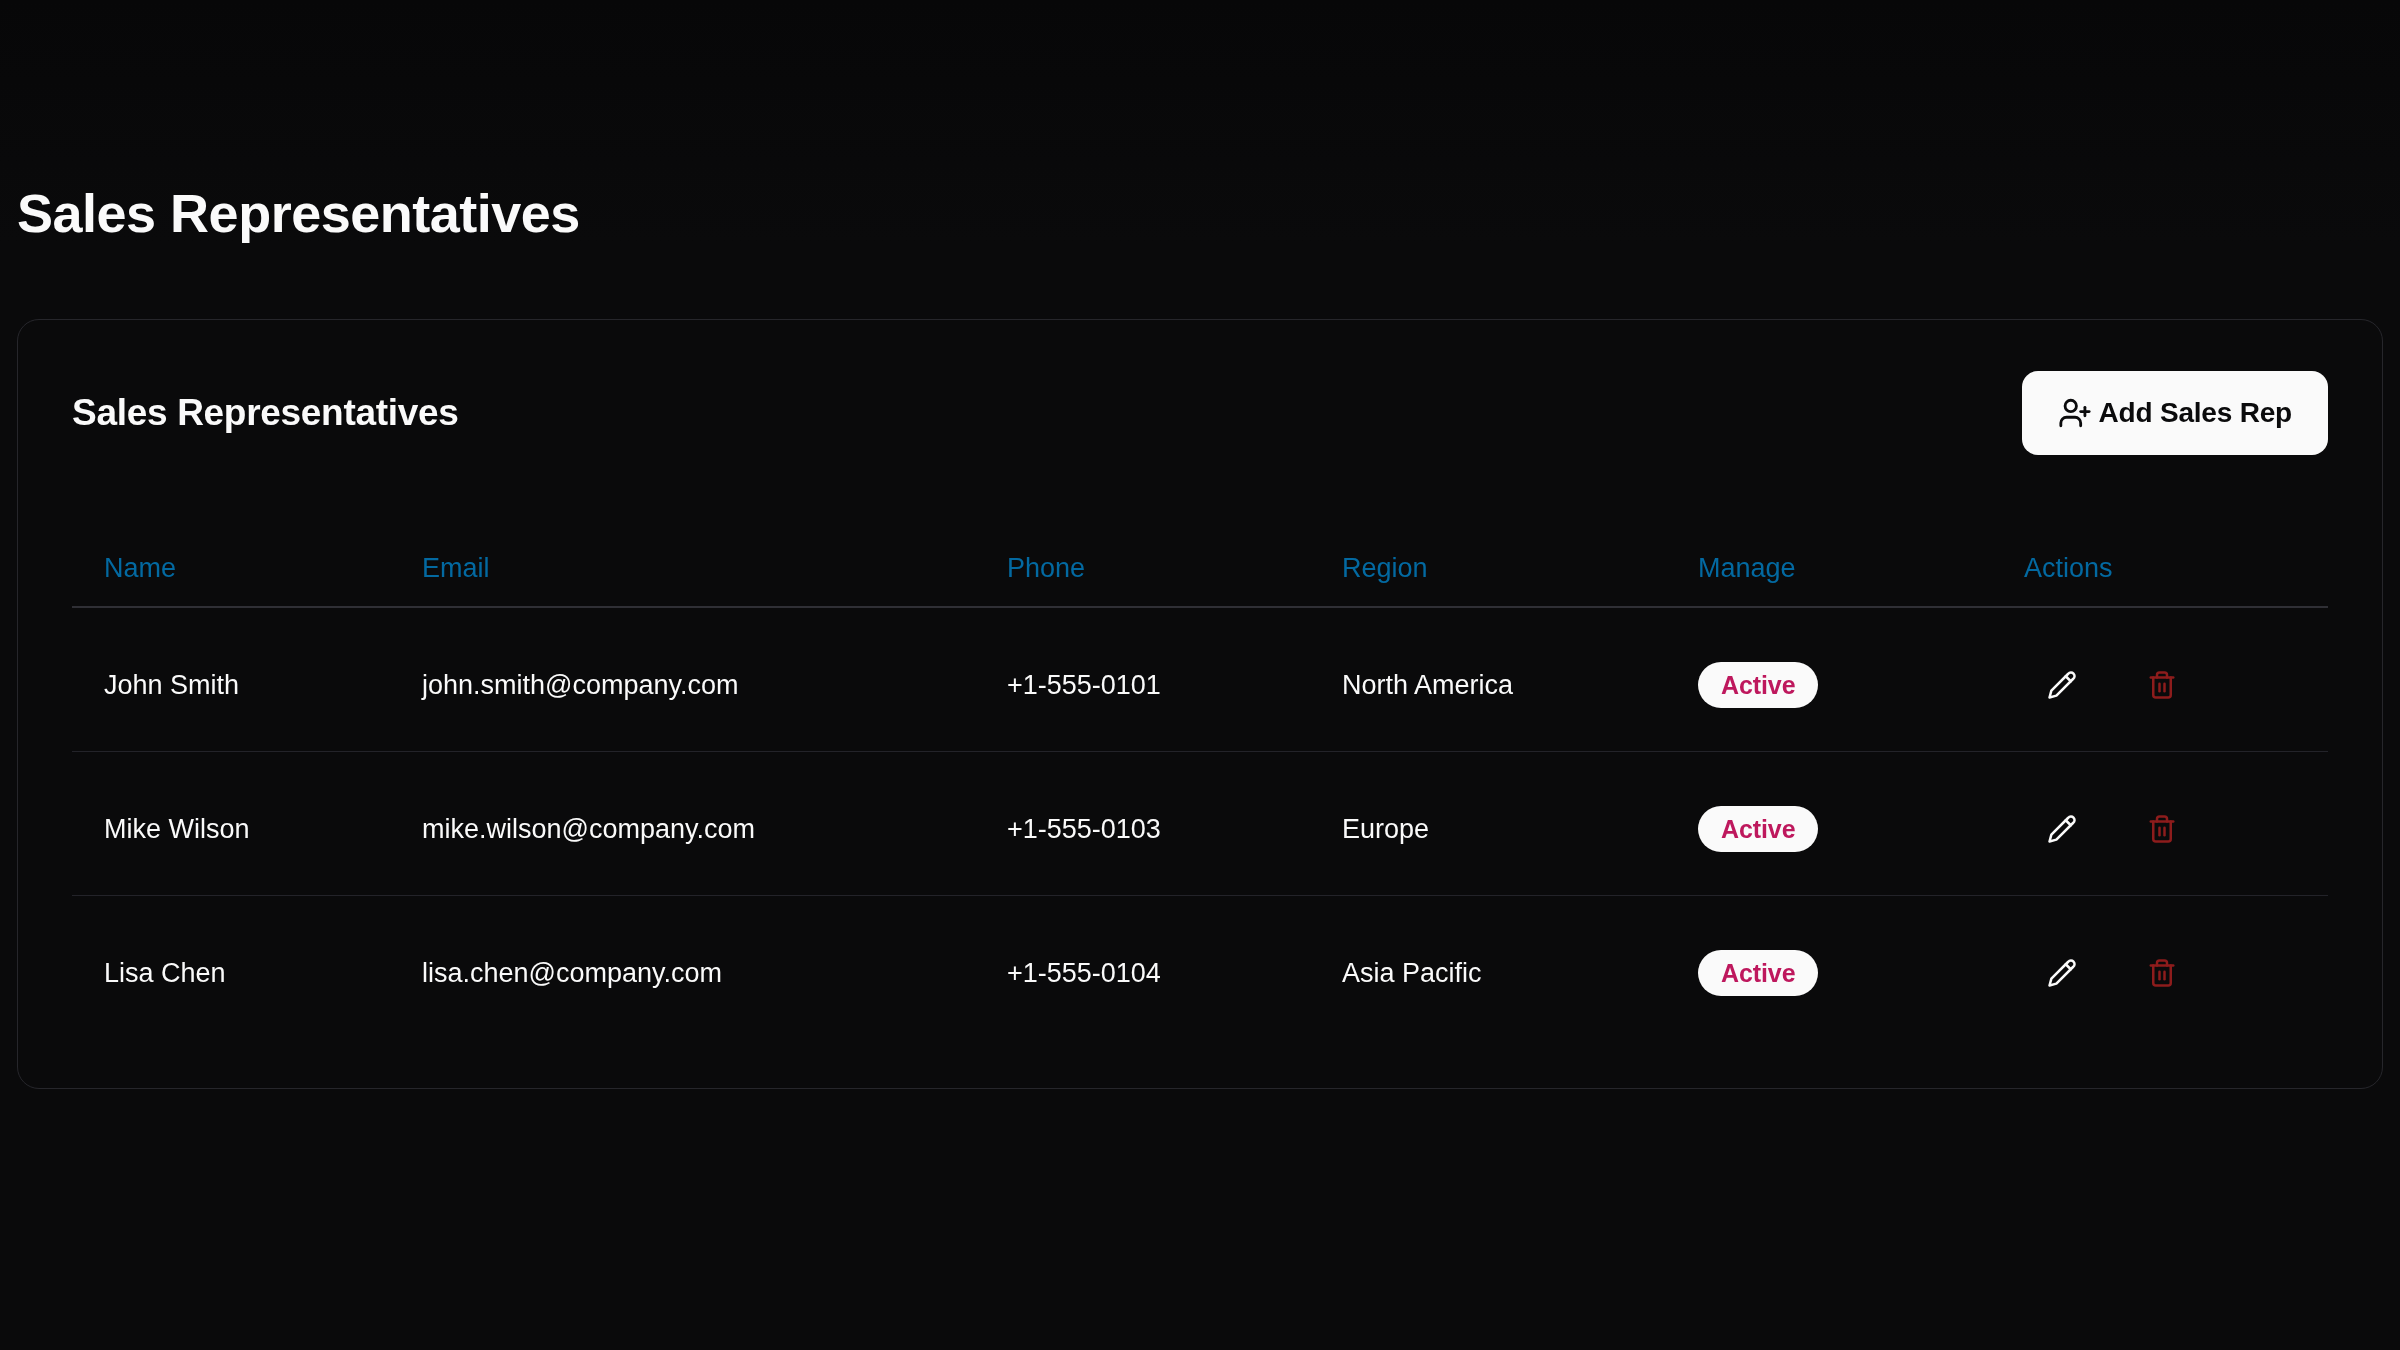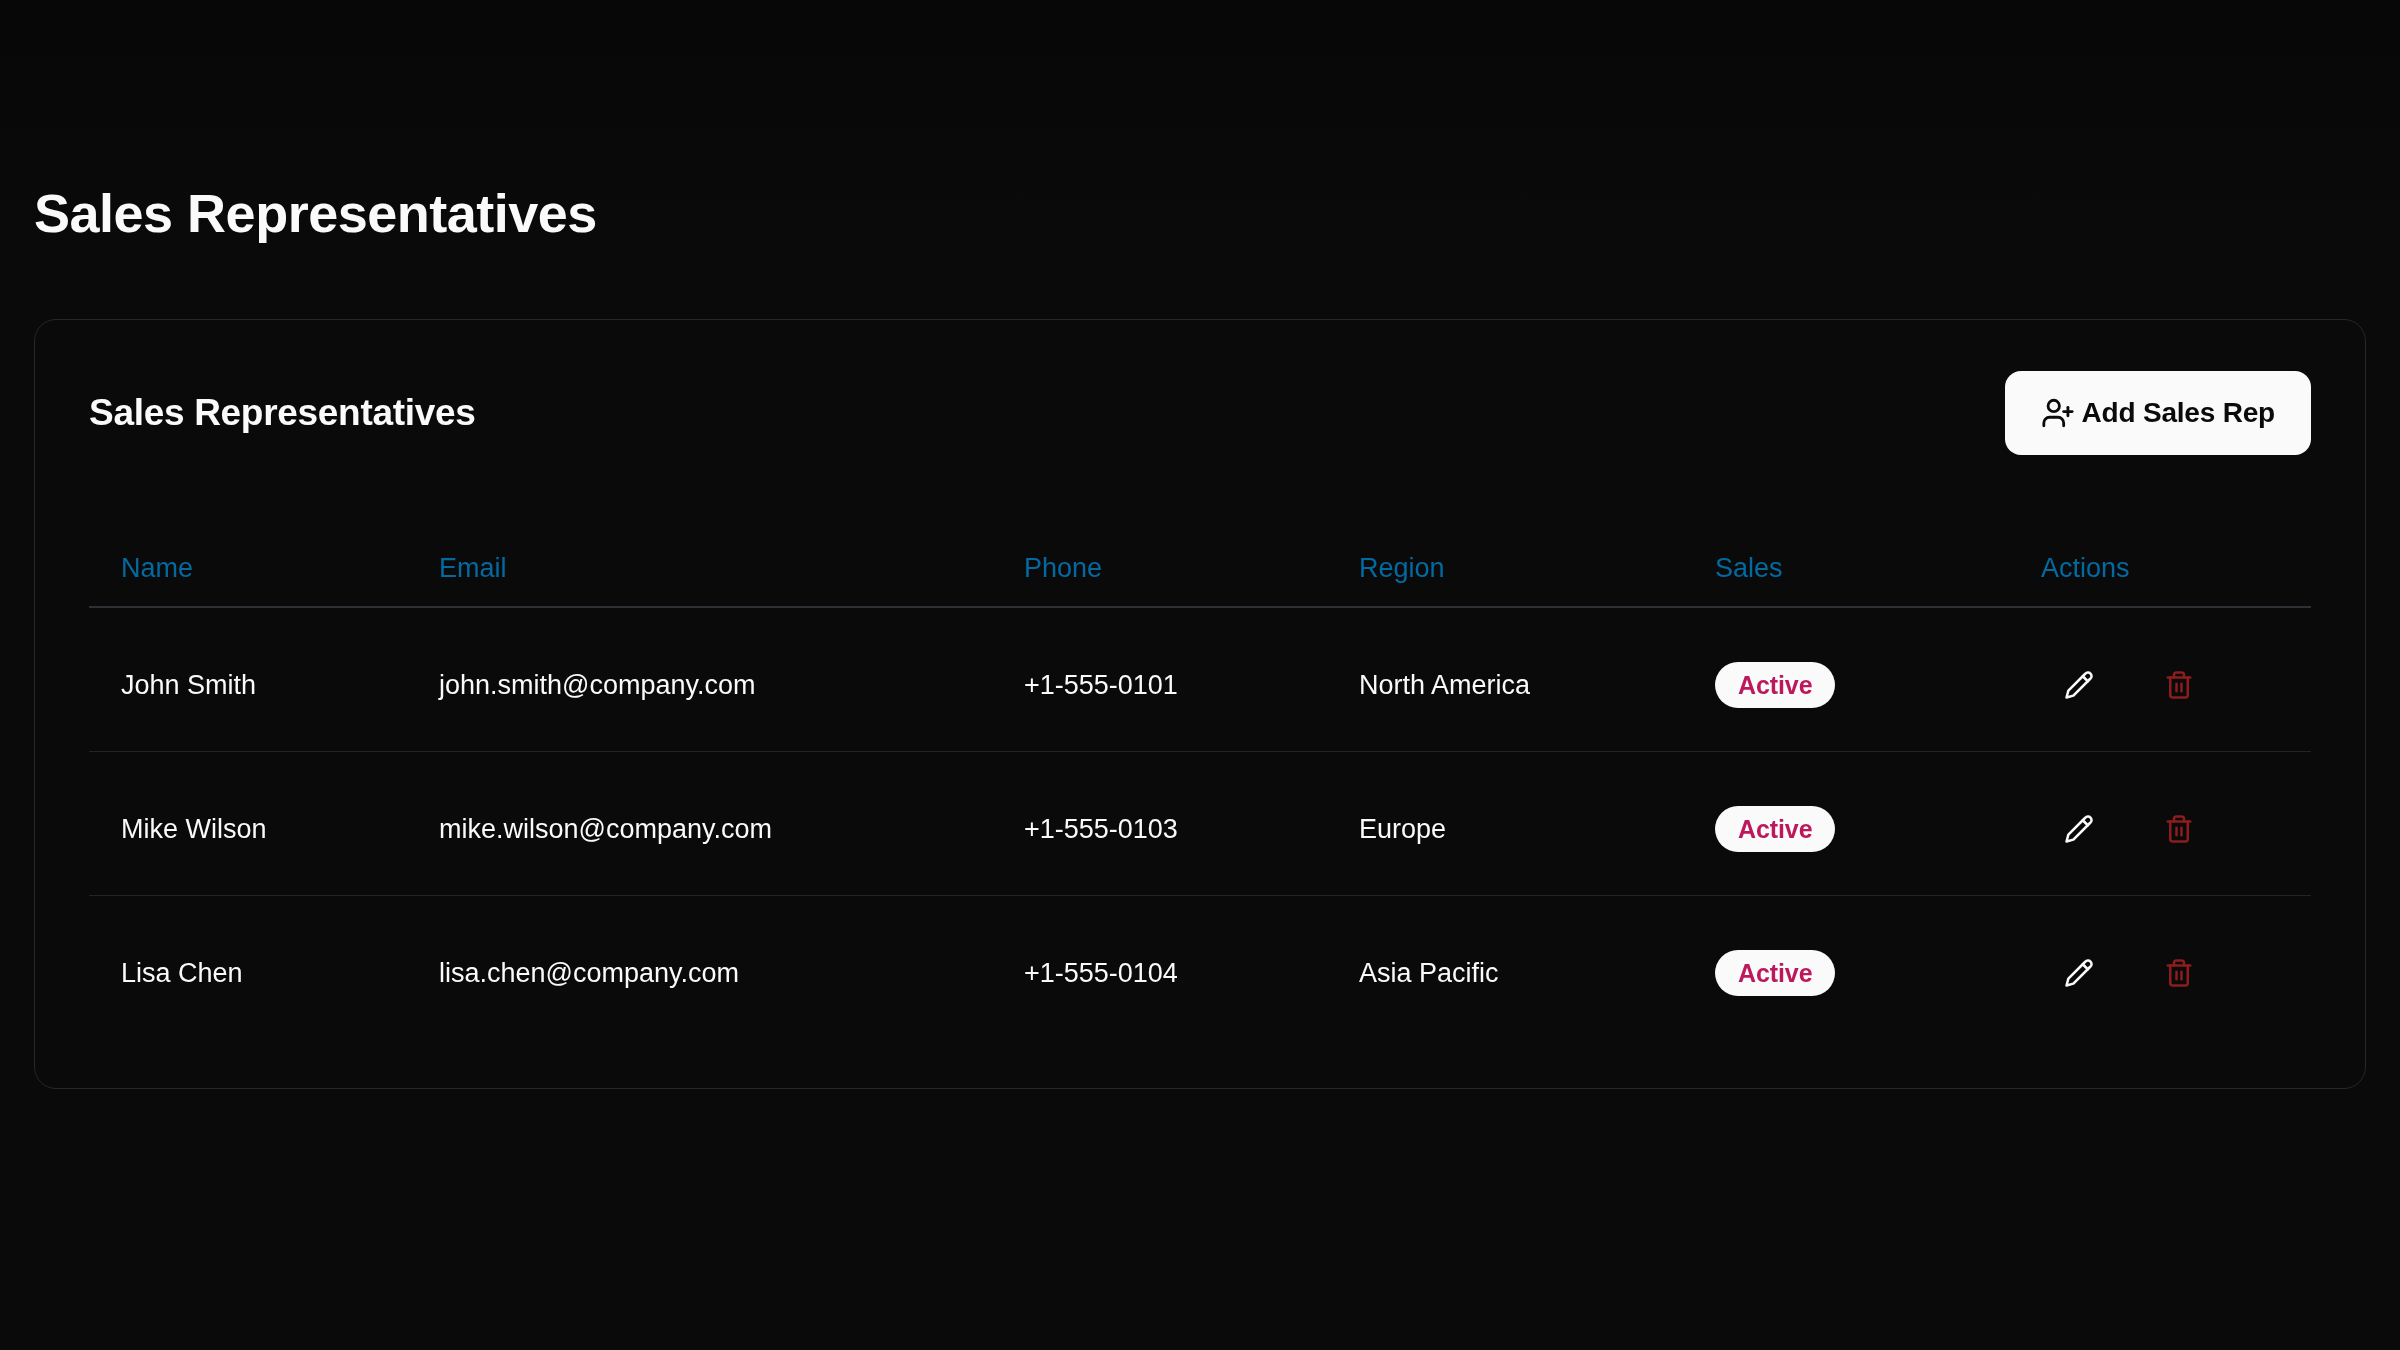--- a/index.html
+++ b/index.html
@@ -3,21 +3,21 @@
 <meta charset="utf-8">
 <style>
   * { box-sizing: border-box; }
   html, body { margin: 0; padding: 0; }
   body {
     width: 2400px; height: 1350px; overflow: hidden;
     background: linear-gradient(180deg, #070708 0%, #0a0a0b 18%, #0a0a0b 100%);
     font-family: "Liberation Sans", sans-serif;
     color: #fafafa;
   }
-  .container { margin: 0 34px; }
+  .container { margin: 0 17px; }
 
   .page-title {
     margin: 0; padding-top: 178px;
     font-size: 54px; line-height: 70px; font-weight: 700;
     letter-spacing: -0.5px; color: #fafafa;
   }
   .page-subtitle {
     margin: 40px 0 0 0;
     font-size: 28px; line-height: 40px; font-weight: 400;
     color: #a1a1aa;
@@ -115,21 +115,21 @@
         <col style="width:356px">
           <col style="width:326px">
           <col>
       </colgroup>
       <thead>
         <tr>
           <th>Name</th>
           <th>Email</th>
           <th>Phone</th>
           <th>Region</th>
-          <th>Sales</th>
+          <th>Manage</th>
           <th>Actions</th>
         </tr>
       </thead>
       <tbody>
         <tr>
           <td class="cell-name">John Smith</td>
           <td>john.smith@company.com</td>
           <td>+1-555-0101</td>
           <td>North America</td>
           <td>

